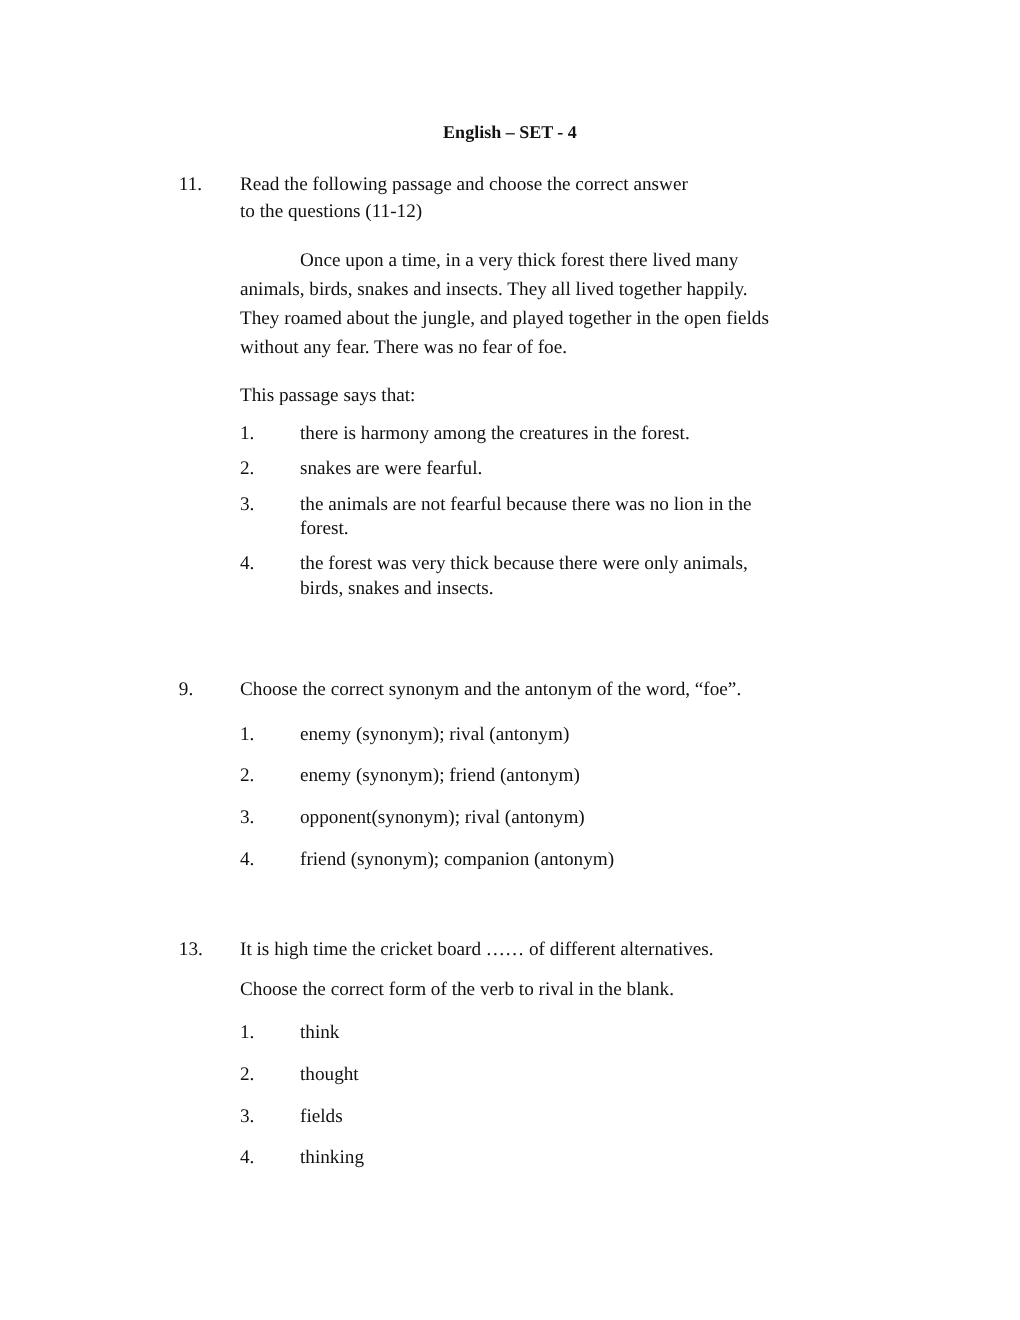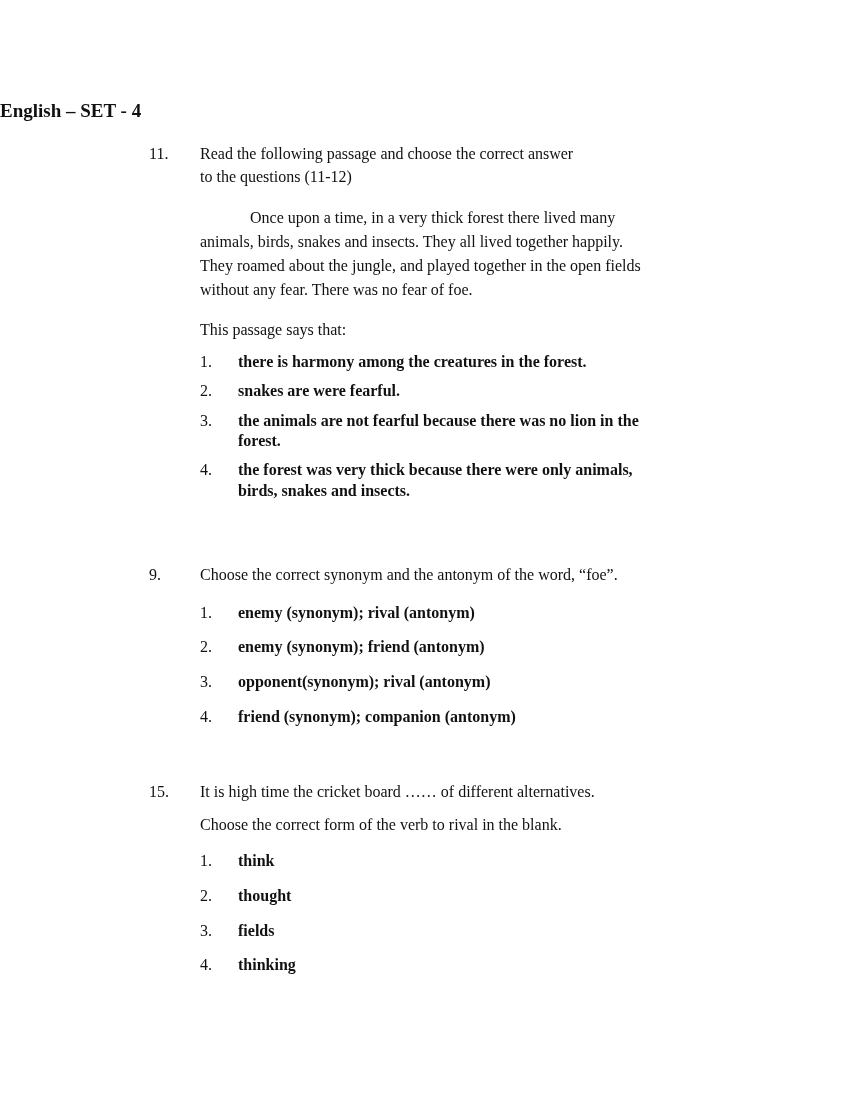--- a/index.html
+++ b/index.html
@@ -2,25 +2,25 @@
 <html><head>
 <meta charset="utf-8">
 <style>
   html, body { margin: 0; padding: 0; background: #ffffff; }
   body {
     width: 850px; height: 1100px; position: relative; overflow: hidden;
     font-family: "Liberation Serif", "DejaVu Serif", serif;
     color: #111111; font-size: 16px;
   }
   .abs { position: absolute; white-space: nowrap; line-height: 20px; }
-  .title { font-weight: bold; font-size: 19px; left: 0; width: 850px; top: 101px; }
+  .title { font-weight: bold; font-size: 15px; left: 0; width: 850px; text-align: center; top: 101px; }
   .qnum { left: 149px; }
   .stem { left: 200px; }
   .optnum { left: 200px; }
-  .opttext { left: 238px; font-weight: bold; }
+  .opttext { left: 250px; }
 </style>
 </head>
 <body>
 
 <div>
 
   <div class="abs title">English – SET - 4</div>
 
   <div>
     <div class="abs qnum" style="top:144px">11.</div>
@@ -76,21 +76,21 @@
         <div class="abs opttext" style="top:672px">opponent(synonym); rival (antonym)</div>
       </div>
       <div>
         <div class="abs optnum" style="top:707px">4.</div>
         <div class="abs opttext" style="top:707px">friend (synonym); companion (antonym)</div>
       </div>
     </div>
   </div>
 
   <div>
-    <div class="abs qnum" style="top:782px">15.</div>
+    <div class="abs qnum" style="top:782px">13.</div>
     <div class="abs stem" style="top:782px">It is high time the cricket board …… of different alternatives.</div>
     <div class="abs stem" style="top:815px">Choose the correct form of the verb to rival in the blank.</div>
 
     <div>
       <div>
         <div class="abs optnum" style="top:851px">1.</div>
         <div class="abs opttext" style="top:851px">think</div>
       </div>
       <div>
         <div class="abs optnum" style="top:886px">2.</div>

